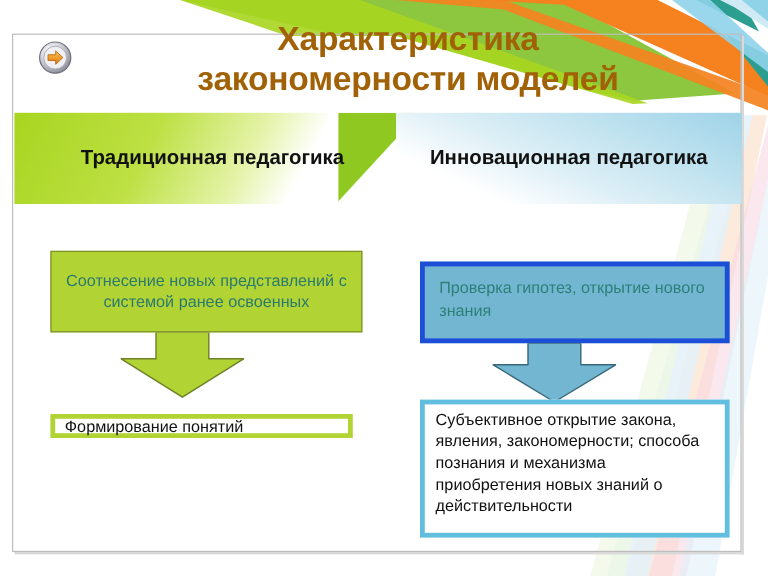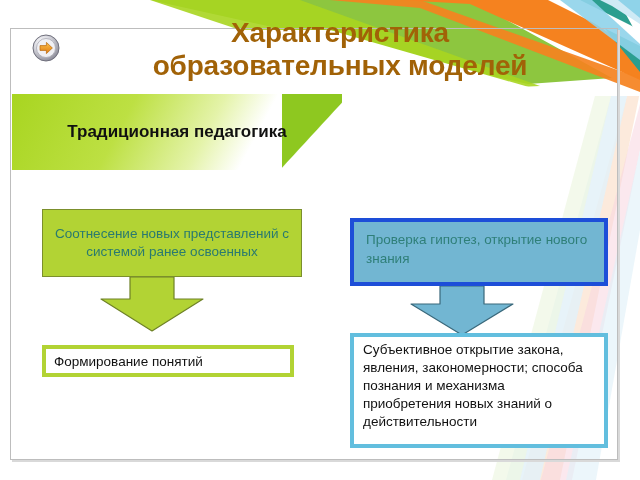--- a/index.html
+++ b/index.html
@@ -166,21 +166,21 @@
     text-align: left;
     padding: 9px 12px;
     display: flex;
     align-items: flex-start;
     justify-content: flex-start;
   }
   .box-green-outline {
     left: 42px;
     top: 345px;
     width: 252px;
-    height: 32px;
+    height: 20px;
     background: #ffffff;
     border: 4px solid #b2d334;
     color: #111111;
     font-size: 13.5px;
     display: flex;
     align-items: center;
     justify-content: flex-start;
     padding-left: 8px;
   }
   .box-blue-outline {
@@ -262,25 +262,28 @@
         </linearGradient>
       </defs>
       <circle cx="14" cy="14" r="13" fill="url(#bg1)" stroke="#6f6f7c" stroke-width="1"></circle>
       <circle cx="14" cy="14" r="9.5" fill="#f0f0f4" stroke="#a9a9b4" stroke-width="0.8"></circle>
       <path d="M8 11.6 h6.4 V8.4 L20.4 14 l-6 5.6 v-3.2 H8 z" fill="url(#ag1)" stroke="#b8650a" stroke-width="0.7" stroke-linejoin="round"></path>
     </svg>
   </div>
 
   <div class="title">
     <div>Характеристика</div>
-    <div>образовательных моделей</div>
+    <div>закономерности моделей</div>
   </div>
 
   <div class="band band-green">
     <div class="band-title">Традиционная педагогика</div>
+  </div>
+  <div class="band band-blue">
+    <div class="band-title">Инновационная педагогика</div>
   </div>
 
   <div class="box box-green-fill">
     <span>Соотнесение новых представлений с системой ранее освоенных</span>
   </div>
 
   <div class="arrow" style="left:100px; top:277px;">
     <svg width="104" height="55" viewBox="0 0 104 55" xmlns="http://www.w3.org/2000/svg">
       <polygon points="30,0 74,0 74,22 103,22 52,54 1,22 30,22" fill="#b2d334" stroke="#6e8126" stroke-width="1.2" stroke-linejoin="round"></polygon>
     </svg>

